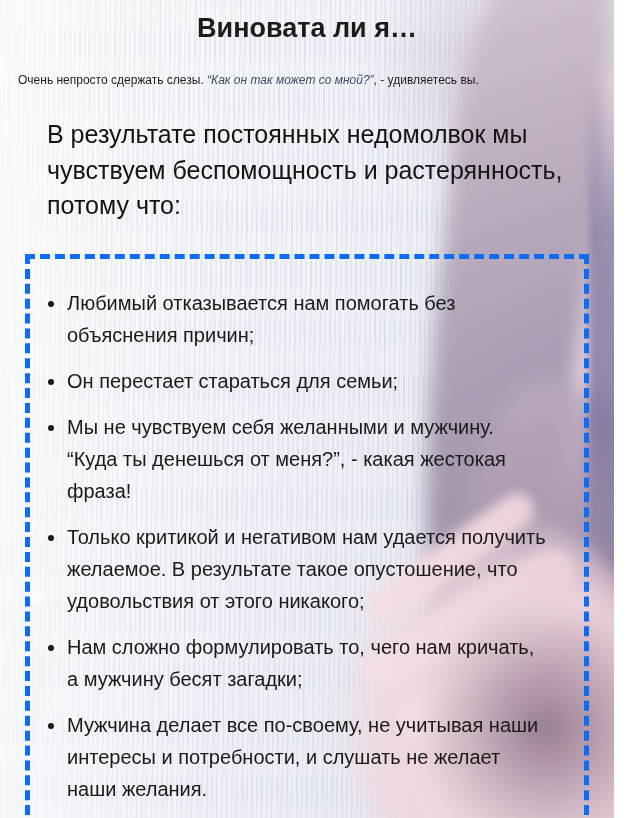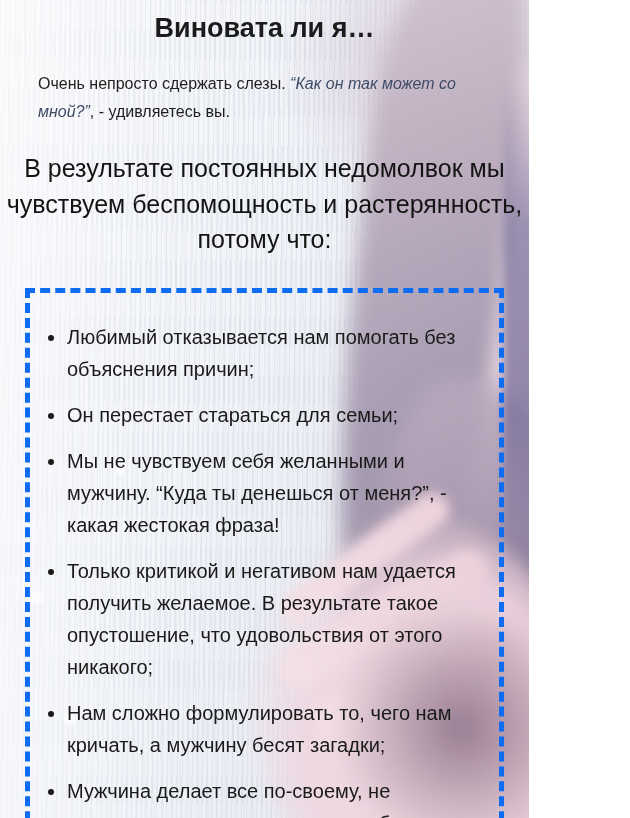--- a/index.html
+++ b/index.html
@@ -1,18 +1,18 @@
 <!DOCTYPE html>
 <html lang="ru"><head>
 <meta charset="utf-8">
 <style>
   html,body{margin:0;padding:0;background:#fff;}
   .page{
     position:relative;
-    width:529px;height:818px;
+    width:614px;height:818px;
     overflow:hidden;
     font-family:"Liberation Sans","DejaVu Sans",sans-serif;
     color:#1e1e1e;
     background:#f2f3f7;
   }
   
   .bg{position:absolute;inset:0;overflow:hidden;}
   .bg-base{position:absolute;inset:0;
     background:linear-gradient(115deg,#f7f7f9 0%,#edeff5 45%,#e3e5ef 75%,#dcdcea 100%);}
   .bg-streaks{position:absolute;inset:0;
@@ -56,29 +56,29 @@
   .whitewash{position:absolute;inset:0;
     background:linear-gradient(90deg, rgba(255,255,255,.55) 0%, rgba(255,255,255,.28) 40%, rgba(255,255,255,.12) 100%);}
   
   .content{position:relative;z-index:2;}
   .page-title{
     margin:12px 0 0 0;
     text-align:center;
     font-size:27px;line-height:1.2;font-weight:700;color:#1b1b1b;
   }
   .para{
-    margin:26px 45px 0 38px;
-    font-size:16px;line-height:1.72;color:#1e1e1e;
+    margin:26px 45px 0 18px;
+    font-size:12px;line-height:1.72;color:#1e1e1e;
   }
   .para + .para{margin-top:20px;}
   .quote{font-style:italic;color:#3e4c66;}
   .section-heading{
     margin:26px auto 0 auto;
     max-width:520px;
-    text-align:center;
+    text-align:left;
     font-size:25px;line-height:1.42;font-weight:400;color:#141414;
   }
   .reasons-box{
     margin:30px 25px 0 25px;
     border:5px dashed #0d6cf2;
     padding:28px 35px 6px 15px;
     background:rgba(255,255,255,.04);
   }
   .reasons-list{
     margin:0;padding:0 0 0 22px;

